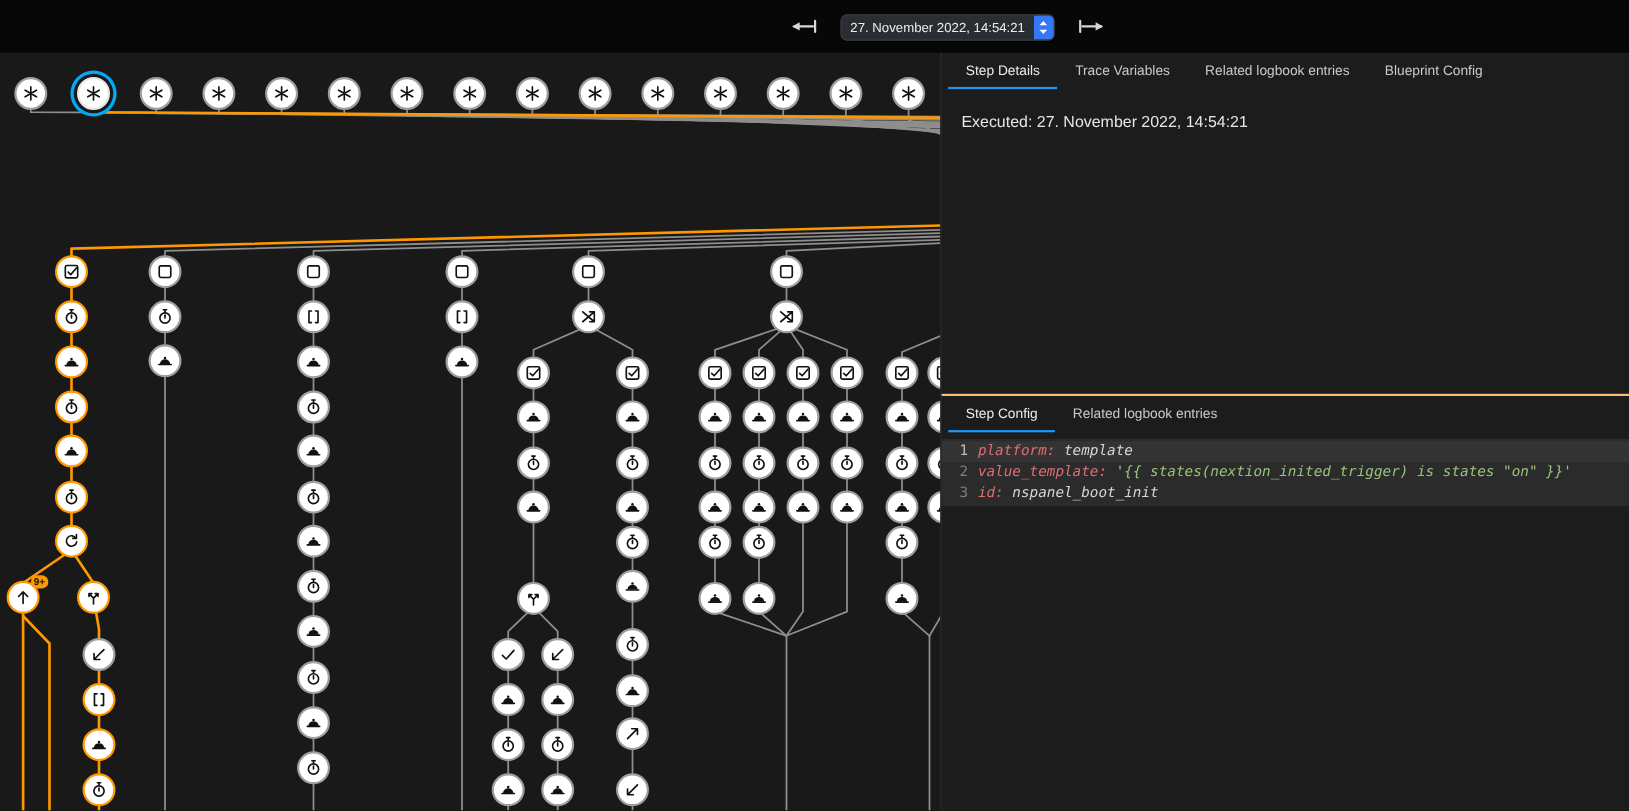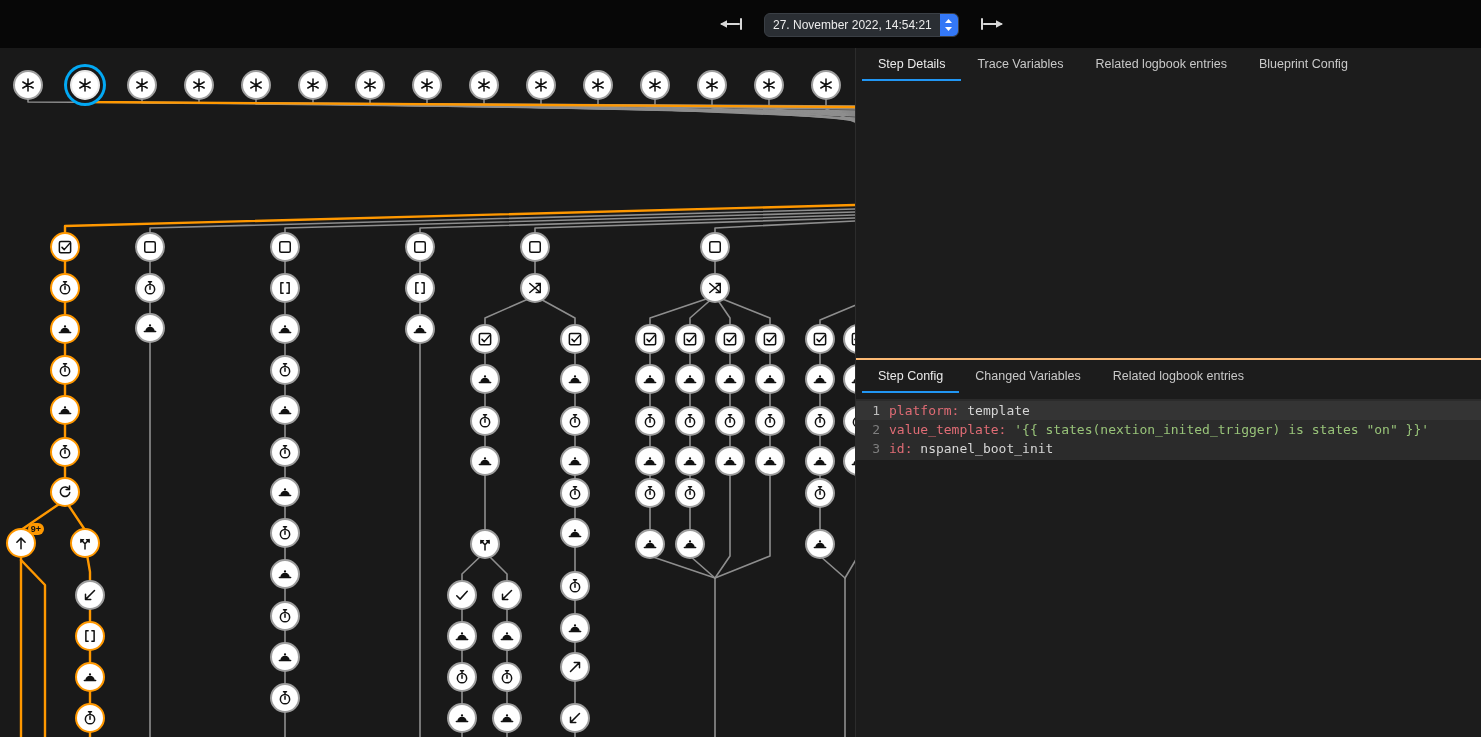--- a/index.html
+++ b/index.html
@@ -29,21 +29,21 @@
   .tabbar{display:flex;align-items:stretch;height:33px;padding-left:6px;}
   .tab{display:flex;align-items:center;padding:0 16px;font-size:12.5px;color:#c9c9c9;border-bottom:2px solid transparent;box-sizing:border-box;cursor:pointer;white-space:nowrap;}
   .tab.active{color:#eaeaea;border-bottom-color:#2196f3;}
   .executed{margin:22px 18px;font-size:14.5px;color:#e6e6e6;}
   .bottom-section{position:absolute;left:0;top:310px;right:0;bottom:0;border-top:2px solid #fdba74;}
   .code{margin-top:6px;background:#2b2b2b;font-family:"DejaVu Sans Mono",monospace;font-size:13px;padding:2px 0;}
   .code-line{display:flex;height:19px;line-height:19px;}
   .code-line.active{background:#343434;}
   .gutter{width:24px;text-align:right;padding-right:9px;color:#7f7f7f;flex:none;user-select:none;}
   .code-line.active .gutter{color:#bdbdbd;}
-  .code-content{white-space:pre;color:#d6d6d6;}
+  .code-content{white-space:pre;color:#d6d6d6;font-style:italic;}
   .tok-key{color:#e06c75;}
   .tok-str{color:#98c379;}
   .tok-plain{color:#d6d6d6;}
 </style>
 </head>
 <body>
 
 <div class="stage">
 
   <div class="topbar">
@@ -963,24 +963,24 @@
       </div>
     </div>
 
   <div class="panel">
     <div class="tabbar" id="topTabs">
         <div class="tab active">Step Details</div>
         <div class="tab">Trace Variables</div>
         <div class="tab">Related logbook entries</div>
         <div class="tab">Blueprint Config</div>
       </div>
+    <div class="executed">Executed: 27. November 2022, 14:54:21</div>
     <div class="bottom-section">
       <div class="tabbar" id="bottomTabs">
           <div class="tab active">Step Config</div>
-          <div class="tab">Changed Variables</div>
           <div class="tab">Related logbook entries</div>
         </div>
       <div class="code" id="codeBlock">
           <div class="code-line active">
             <span class="gutter">1</span>
             <span class="code-content"><span class="tok-key">platform:</span><span class="tok-plain"> template</span></span>
           </div>
           <div class="code-line">
             <span class="gutter">2</span>
             <span class="code-content"><span class="tok-key">value_template:</span><span class="tok-plain"> </span><span class="tok-str">'{{ states(nextion_inited_trigger) is states "on" }}'</span></span>

